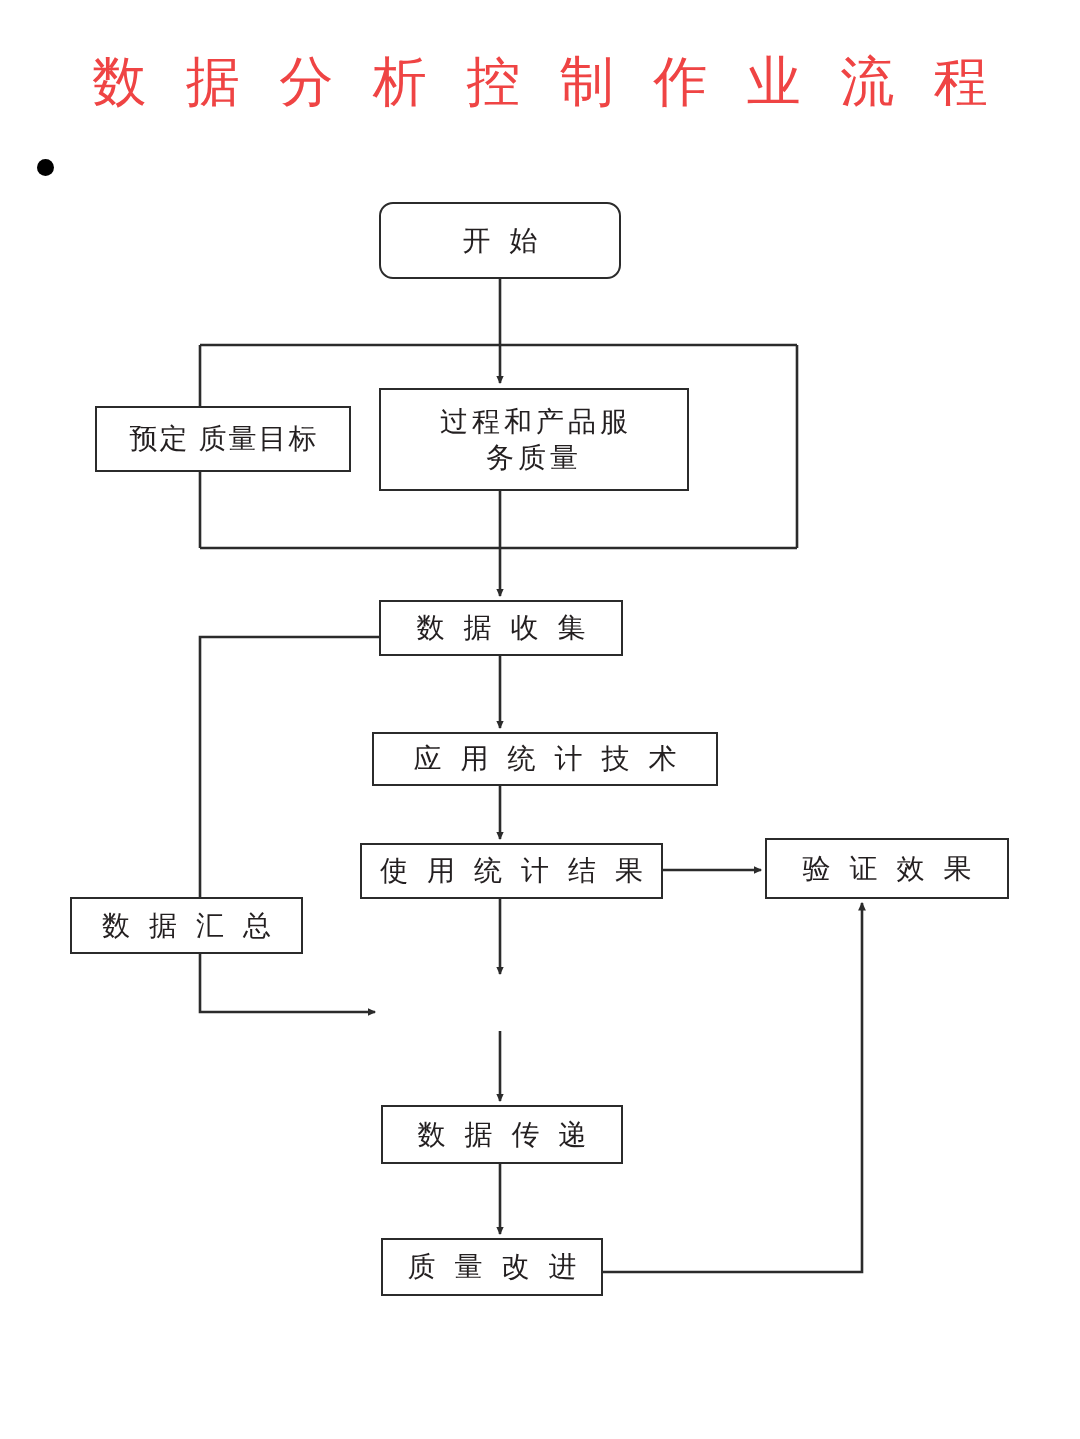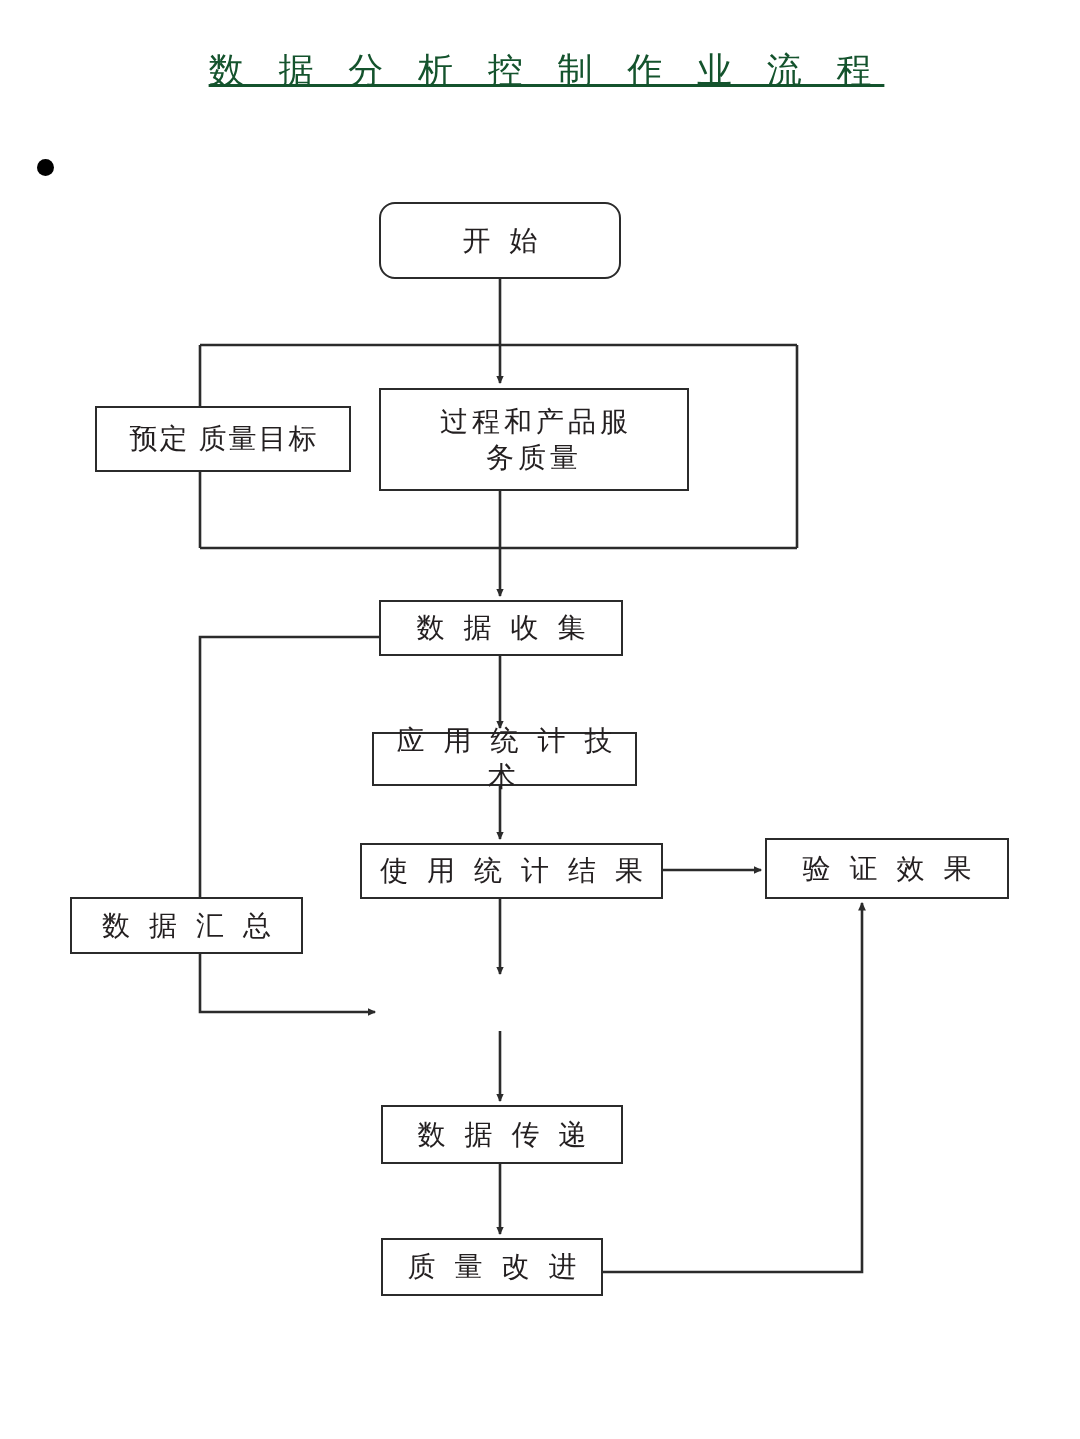--- a/index.html
+++ b/index.html
@@ -18,28 +18,27 @@
     overflow: hidden;
   }
 
   
   #title {
     position: absolute;
     left: 0;
     top: 50px;
     width: 1080px;
     text-align: center;
-    font-size: 35px;
+    font-size: 54px;
     line-height: 1.2;
     letter-spacing: 13px;
     text-indent: 13px;
-    color: #14532d;
+    color: #ef4444;
     font-weight: 400;
     white-space: nowrap;
-    text-decoration: underline;
   }
 
   
   #bullet {
     position: absolute;
     left: 37px;
     top: 159px;
     width: 17px;
     height: 17px;
     border-radius: 50%;
@@ -125,39 +124,39 @@
       <polyline points="379,637 200,637 200,1012 375,1012" marker-end="url(#arrowhead)"></polyline>
 
       <line x1="500" y1="1031" x2="500" y2="1101" marker-end="url(#arrowhead)"></line>
 
       <line x1="500" y1="1164" x2="500" y2="1234" marker-end="url(#arrowhead)"></line>
 
       <polyline points="603,1272 862,1272 862,903" marker-end="url(#arrowhead)"></polyline>
     </g>
   </svg>
 
-  <div class="node rounded" style="left:379px; top:202px; width:242px; height:77px;">
+  <div class="node rounded" style="left:379px; top:202px; width:242px; height:77px;border-radius:14px;">
     <span>开 始</span>
   </div>
 
   <div class="node tight" style="left:95px; top:406px; width:256px; height:66px;">
     <span>预定 质量目标</span>
   </div>
 
   <div class="node two-line" style="left:379px; top:388px; width:310px; height:103px;">
     <span style="white-space:pre-line;">过程和产品服
 务质量</span>
   </div>
 
 
   <div class="node" style="left:379px; top:600px; width:244px; height:56px;">
     <span>数 据 收 集</span>
   </div>
 
-  <div class="node" style="left:372px; top:732px; width:265px; height:54px;justify-content:center;">
+  <div class="node" style="left:372px; top:732px; width:346px; height:54px;justify-content:center;">
     <span>应 用 统 计 技 术</span>
   </div>
 
   <div class="node" style="left:765px; top:838px; width:244px; height:61px;">
     <span>验 证 效 果</span>
   </div>
 
   <div class="node" style="left:360px; top:843px; width:303px; height:56px;">
     <span>使 用 统 计 结 果</span>
   </div>

